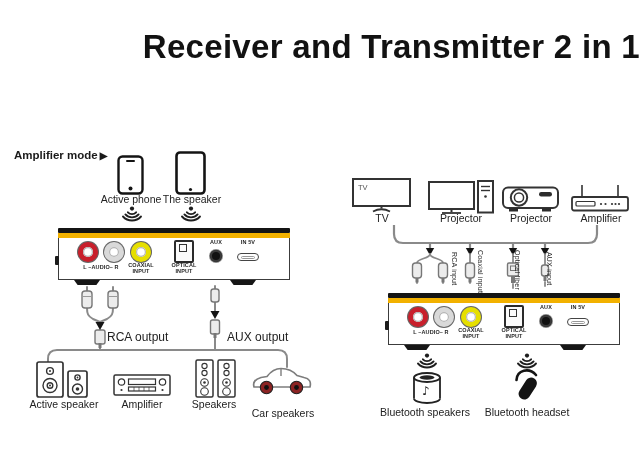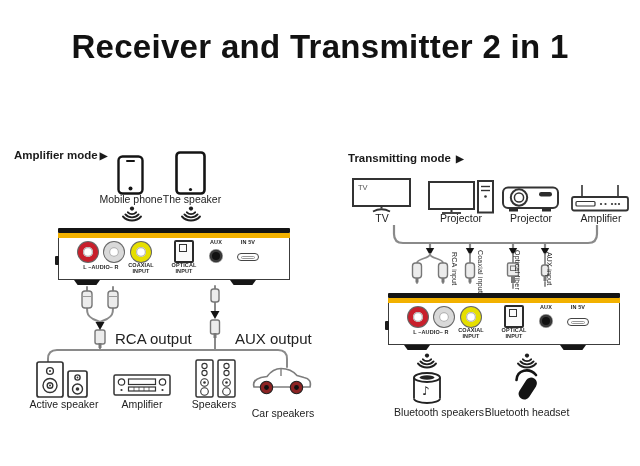--- a/index.html
+++ b/index.html
@@ -1,24 +1,24 @@
 <!DOCTYPE html>
 <html style="--stripe_yellow: #F2B100; --rca_red: #C8202C; --coax_yellow: #E6DF00; --line_gray: #8a8a8a; --text_dark: #1c1c1c;"><head>
 <meta charset="utf-8">
 <style>
   html,body{margin:0;padding:0;background:#fff;}
   .stage{position:relative;width:640px;height:466px;background:#ffffff;overflow:hidden;
          font-family:"Liberation Sans",sans-serif;color:var(--text_dark,#1c1c1c);}
   .abs{position:absolute;}
-  .title{position:absolute;top:28px;left:0;width:100%;text-align:center;
+  .title{position:absolute;top:28px;left:0;width:100%;text-align:right;
          font-size:33px;font-weight:700;color:#121212;letter-spacing:.3px;}
   .mode{position:absolute;font-size:11.5px;font-weight:700;color:#1a1a1a;white-space:nowrap;}
   .mode .arrow{font-size:10px;margin-left:2px;}
   .lbl{position:absolute;font-size:10.5px;color:#222;text-align:center;line-height:1.1;white-space:nowrap;}
-  .slbl{position:absolute;font-size:15px;color:#222;white-space:nowrap;margin-left:8px;}
+  .slbl{position:absolute;font-size:12px;color:#222;white-space:nowrap;}
   .vlbl{position:absolute;writing-mode:vertical-rl;font-size:7px;color:#222;letter-spacing:.2px;}
   
   .device{position:absolute;width:232px;height:52px;}
   .d-top{height:5px;background:#141414;border-radius:1px;}
   .d-stripe{height:5px;background:var(--stripe_yellow,#F2B100);}
   .d-body{position:relative;height:42px;background:#fff;border:1px solid #3c3c3c;border-top:none;box-sizing:border-box;}
   .nub{position:absolute;left:-4px;top:18px;width:4px;height:9px;background:#1c1c1c;border-radius:1px;}
   .rca{position:absolute;top:4px;width:20px;height:20px;border-radius:50%;
        box-shadow:0 0 0 1px #666;}
   .rca i{position:absolute;inset:5px;background:#fff;border-radius:50%;box-shadow:inset 0 0 0 1.2px #b5b5b5;}
@@ -49,21 +49,21 @@
 
   <div class="mode" style="left:14px;top:149px">
     <span>Amplifier mode</span><span class="arrow">▶</span>
   </div>
 
   <svg class="abs" style="left:117px;top:155px" width="27" height="40" viewBox="0 0 27 40">
     <rect x="1.5" y="1.5" width="24" height="37" rx="4" fill="#fff" stroke="#141414" stroke-width="2.4"></rect>
     <rect x="9" y="5" width="9" height="2" rx="1" fill="#141414"></rect>
     <circle cx="13.5" cy="33.5" r="2" fill="#141414"></circle>
   </svg>
-  <div class="lbl" style="left:95px;top:194px;width:72px">Mobile phone</div>
+  <div class="lbl" style="left:95px;top:194px;width:72px">Active phone</div>
 
   <svg class="abs" style="left:175px;top:151px" width="31" height="44" viewBox="0 0 31 44">
     <rect x="1.5" y="1.5" width="28" height="41" rx="3.5" fill="#fff" stroke="#141414" stroke-width="2.6"></rect>
     <circle cx="15.5" cy="38.5" r="1.6" fill="#141414"></circle>
   </svg>
   <div class="lbl" style="left:156px;top:194px;width:72px">The speaker</div>
 
   <svg class="abs" style="left:120px;top:206px" width="24" height="16" viewBox="0 0 24 16">
     <circle cx="12" cy="2.6" r="2.1" fill="#1f1f1f"></circle>
     <g stroke="#1f1f1f" stroke-width="1.9" fill="none" stroke-linecap="round">
@@ -220,23 +220,20 @@
       <circle cx="15.5" cy="28.5" r="6.2" fill="#8c2323"></circle>
       <circle cx="45.5" cy="28.5" r="6.2" fill="#8c2323"></circle>
     </g>
     <g fill="#111">
       <circle cx="15.5" cy="28.5" r="2.4"></circle>
         <circle cx="45.5" cy="28.5" r="2.4"></circle>
     </g>
   </svg>
   <div class="lbl" style="left:241px;top:408px;width:84px">Car speakers</div>
 
-  <div class="mode" style="left:348px;top:152px">
-    <span>Transmitting mode</span> <span class="arrow">▶</span>
-  </div>
 
   <svg class="abs" style="left:352px;top:178px" width="60" height="36" viewBox="0 0 60 36">
     <rect x="1" y="1" width="57" height="27" fill="#fff" stroke="#333" stroke-width="2"></rect>
     <text x="6" y="12" font-size="7.5" fill="#555" font-family="Liberation Sans, sans-serif">TV</text>
     <path d="M29.5,28 V30.5" stroke="#333" stroke-width="2" fill="none"></path>
     <path d="M21,33.5 Q29.5,29 38,33.5" stroke="#333" stroke-width="1.8" fill="none"></path>
   </svg>
   <div class="lbl" style="left:351px;top:213px;width:62px">TV</div>
 
   <svg class="abs" style="left:428px;top:180px" width="66" height="34" viewBox="0 0 66 34">
@@ -382,21 +379,21 @@
   <svg class="abs" style="left:409px;top:371px" width="36" height="35" viewBox="0 0 36 35">
     <ellipse cx="18" cy="6.5" rx="13" ry="4.5" fill="#fff" stroke="#222" stroke-width="1.8"></ellipse>
     <ellipse cx="18" cy="6.5" rx="7.5" ry="2.2" fill="#222"></ellipse>
     <g stroke="#222" stroke-width="1.8" fill="none">
       <path d="M5,6.5 V27.5"></path>
         <path d="M31,6.5 V27.5"></path>
       <path d="M5,27.5 A13,4.5 0 0 0 31,27.5"></path>
     </g>
     <text x="13" y="24" font-size="12" fill="#222" font-family="DejaVu Sans, sans-serif">♪</text>
   </svg>
-  <div class="lbl" style="left:388px;top:407px;width:102px">Bluetooth speakers</div>
+  <div class="lbl" style="left:374px;top:407px;width:102px">Bluetooth speakers</div>
 
   <svg class="abs" style="left:511px;top:367px" width="32" height="39" viewBox="0 0 32 39">
     <path d="M25,8 C18,0 6,3 5.5,13" stroke="#141414" stroke-width="2.6" fill="none" stroke-linecap="round"></path>
     <rect x="11" y="9.5" width="11.5" height="24" rx="5.7" fill="#141414" transform="rotate(33 16.7 21.5)"></rect>
   </svg>
   <div class="lbl" style="left:477px;top:407px;width:100px">Bluetooth headset</div>
 
 </div>
 
 </body></html>

